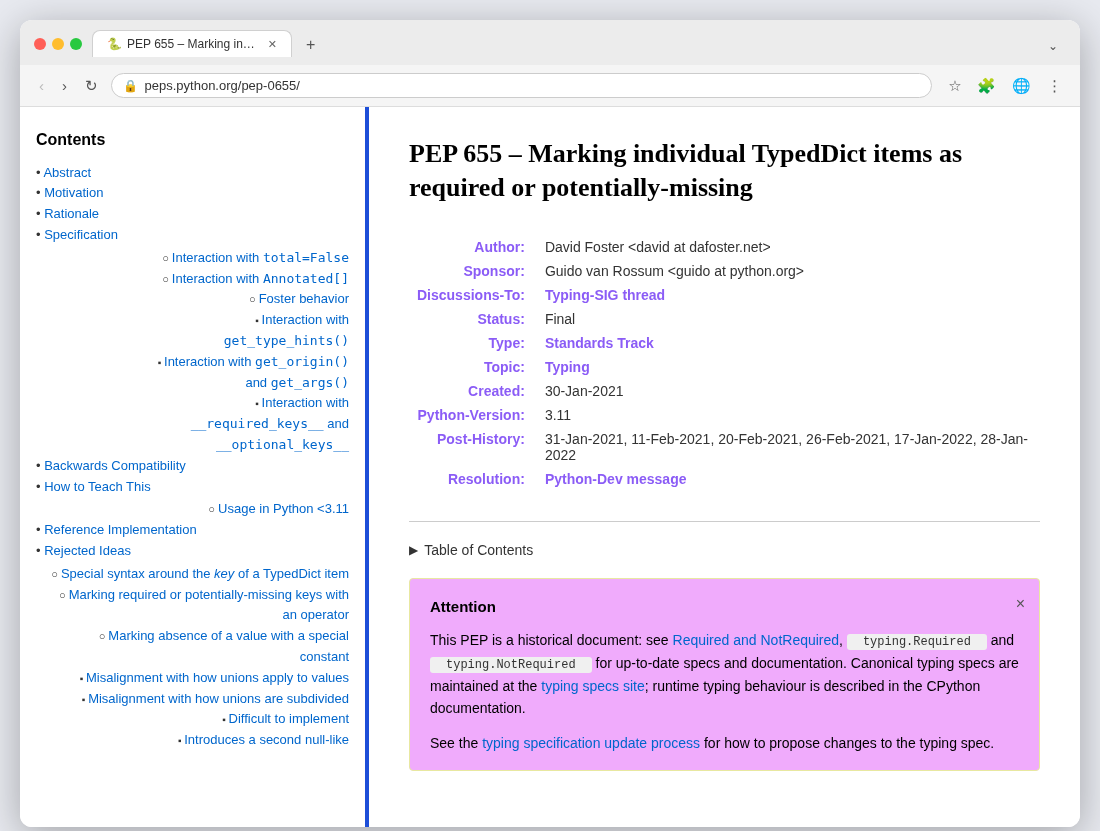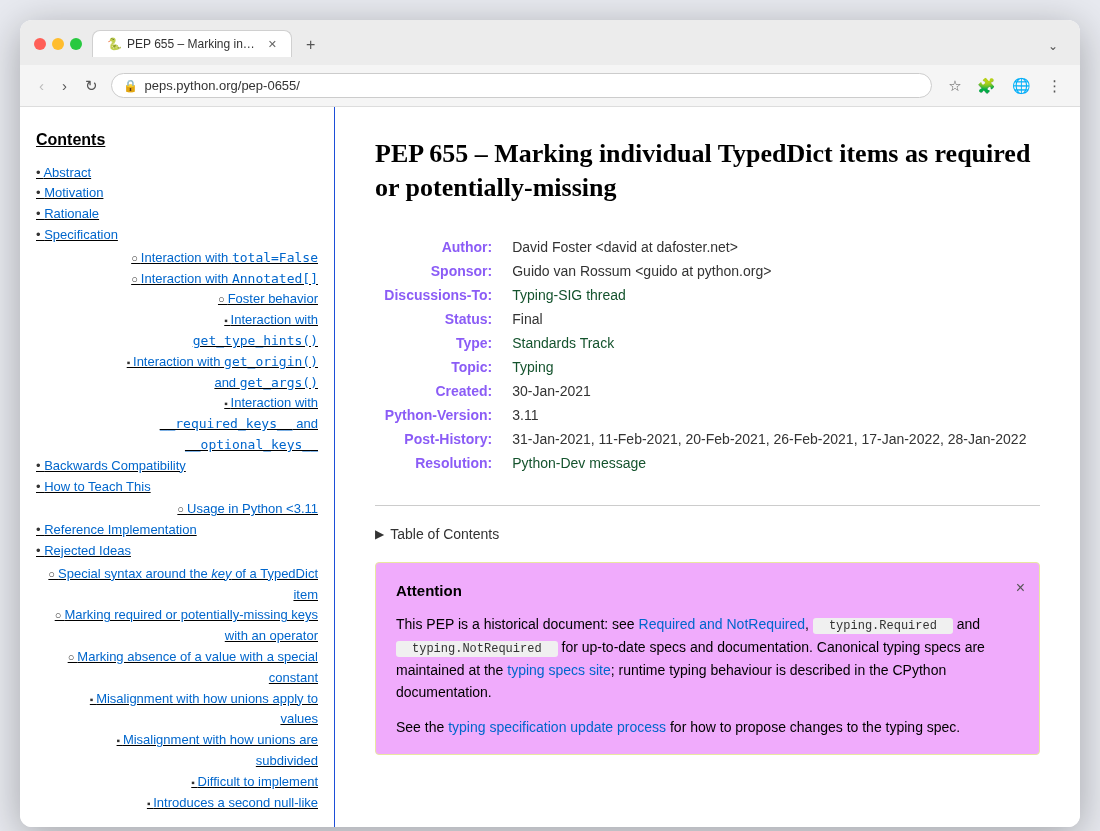--- a/index.html
+++ b/index.html
@@ -148,28 +148,27 @@
     }
     
     .content-area {
       display: flex;
       background: #fff;
       height: 720px;
       overflow: hidden;
     }
     
     .sidebar {
-      width: 315px;
+      width: 349px;
       flex-shrink: 0;
       padding: 20px 16px;
       overflow-y: auto;
-      border-right: 1px solid #1d4ed8;
+      border-right: 4px solid #1d4ed8;
       font-size: 13px;
       line-height: 1.6;
-      text-decoration: underline;
     }
     .sidebar-title {
       font-size: 16px;
       font-weight: bold;
       color: #000;
       margin-bottom: 10px;
     }
     .sidebar ul {
       list-style: none;
       padding: 0;
@@ -248,22 +247,23 @@
       text-align: right;
       font-weight: bold;
       color: #8b5cf6;
       white-space: nowrap;
       padding-right: 12px;
     }
     .meta-table tr td:last-child {
       color: #333;
     }
     .meta-table a {
-      color: #14532d;
+      color: #8b5cf6;
       text-decoration: none;
+      font-weight: bold;
     }
     .separator {
       border: none;
       border-top: 1px solid #ccc;
       margin: 20px 0;
     }
     
     .toc-toggle {
       display: flex;
       align-items: center;

